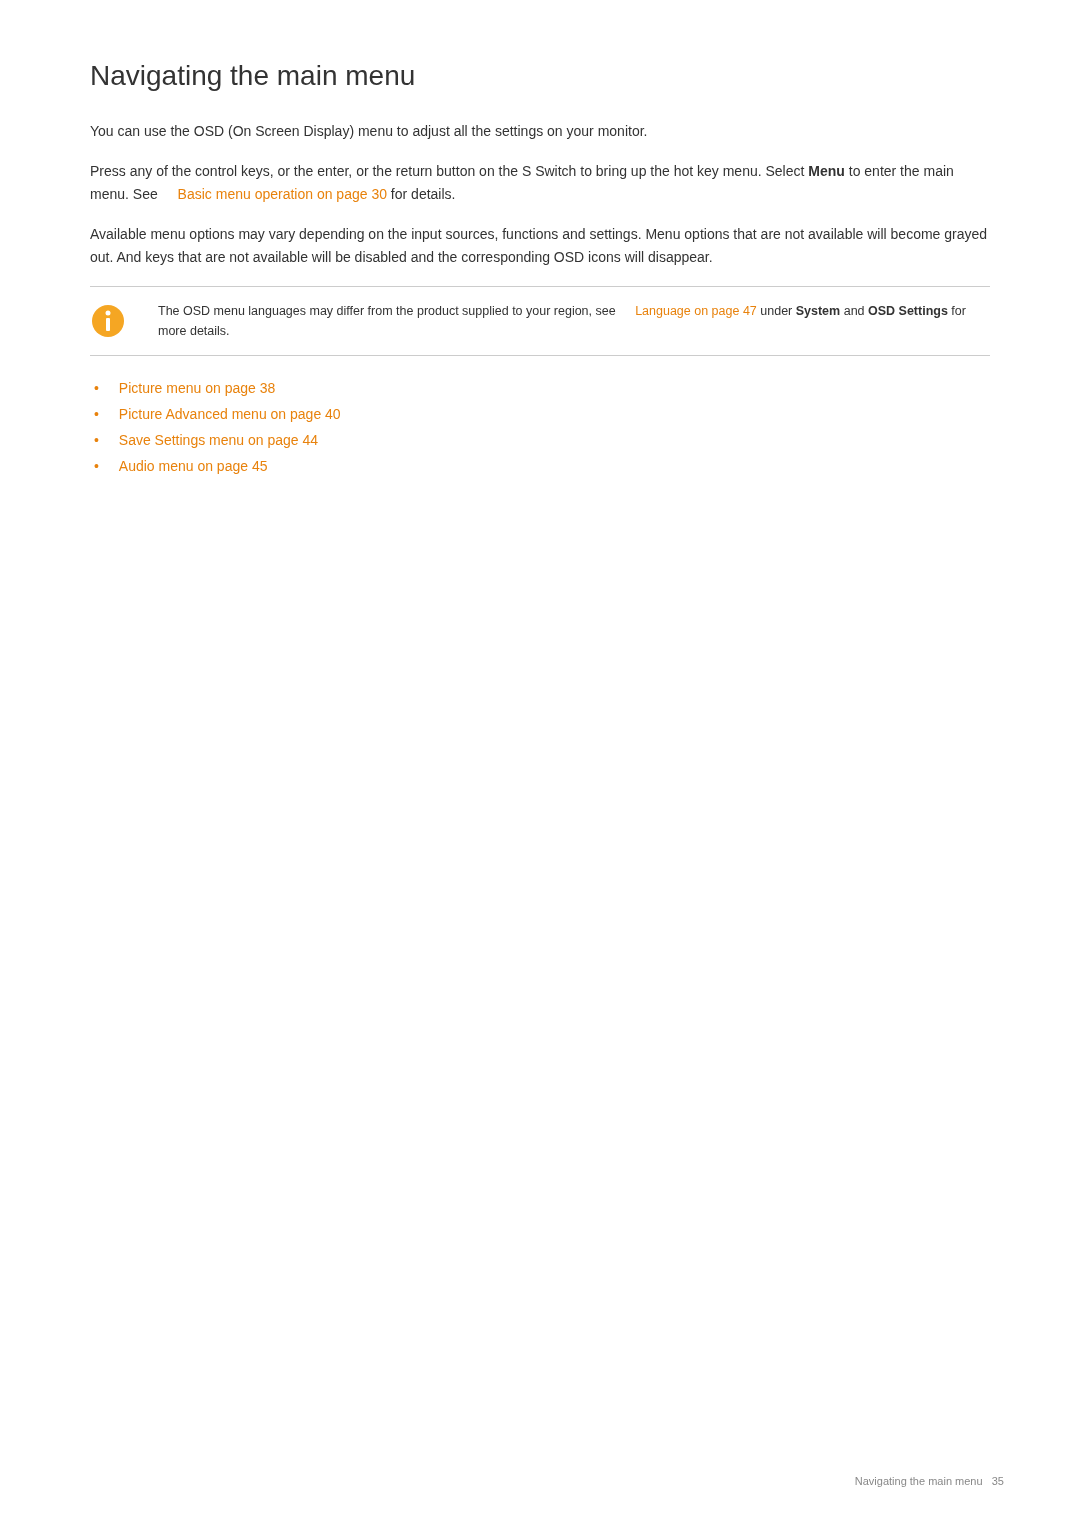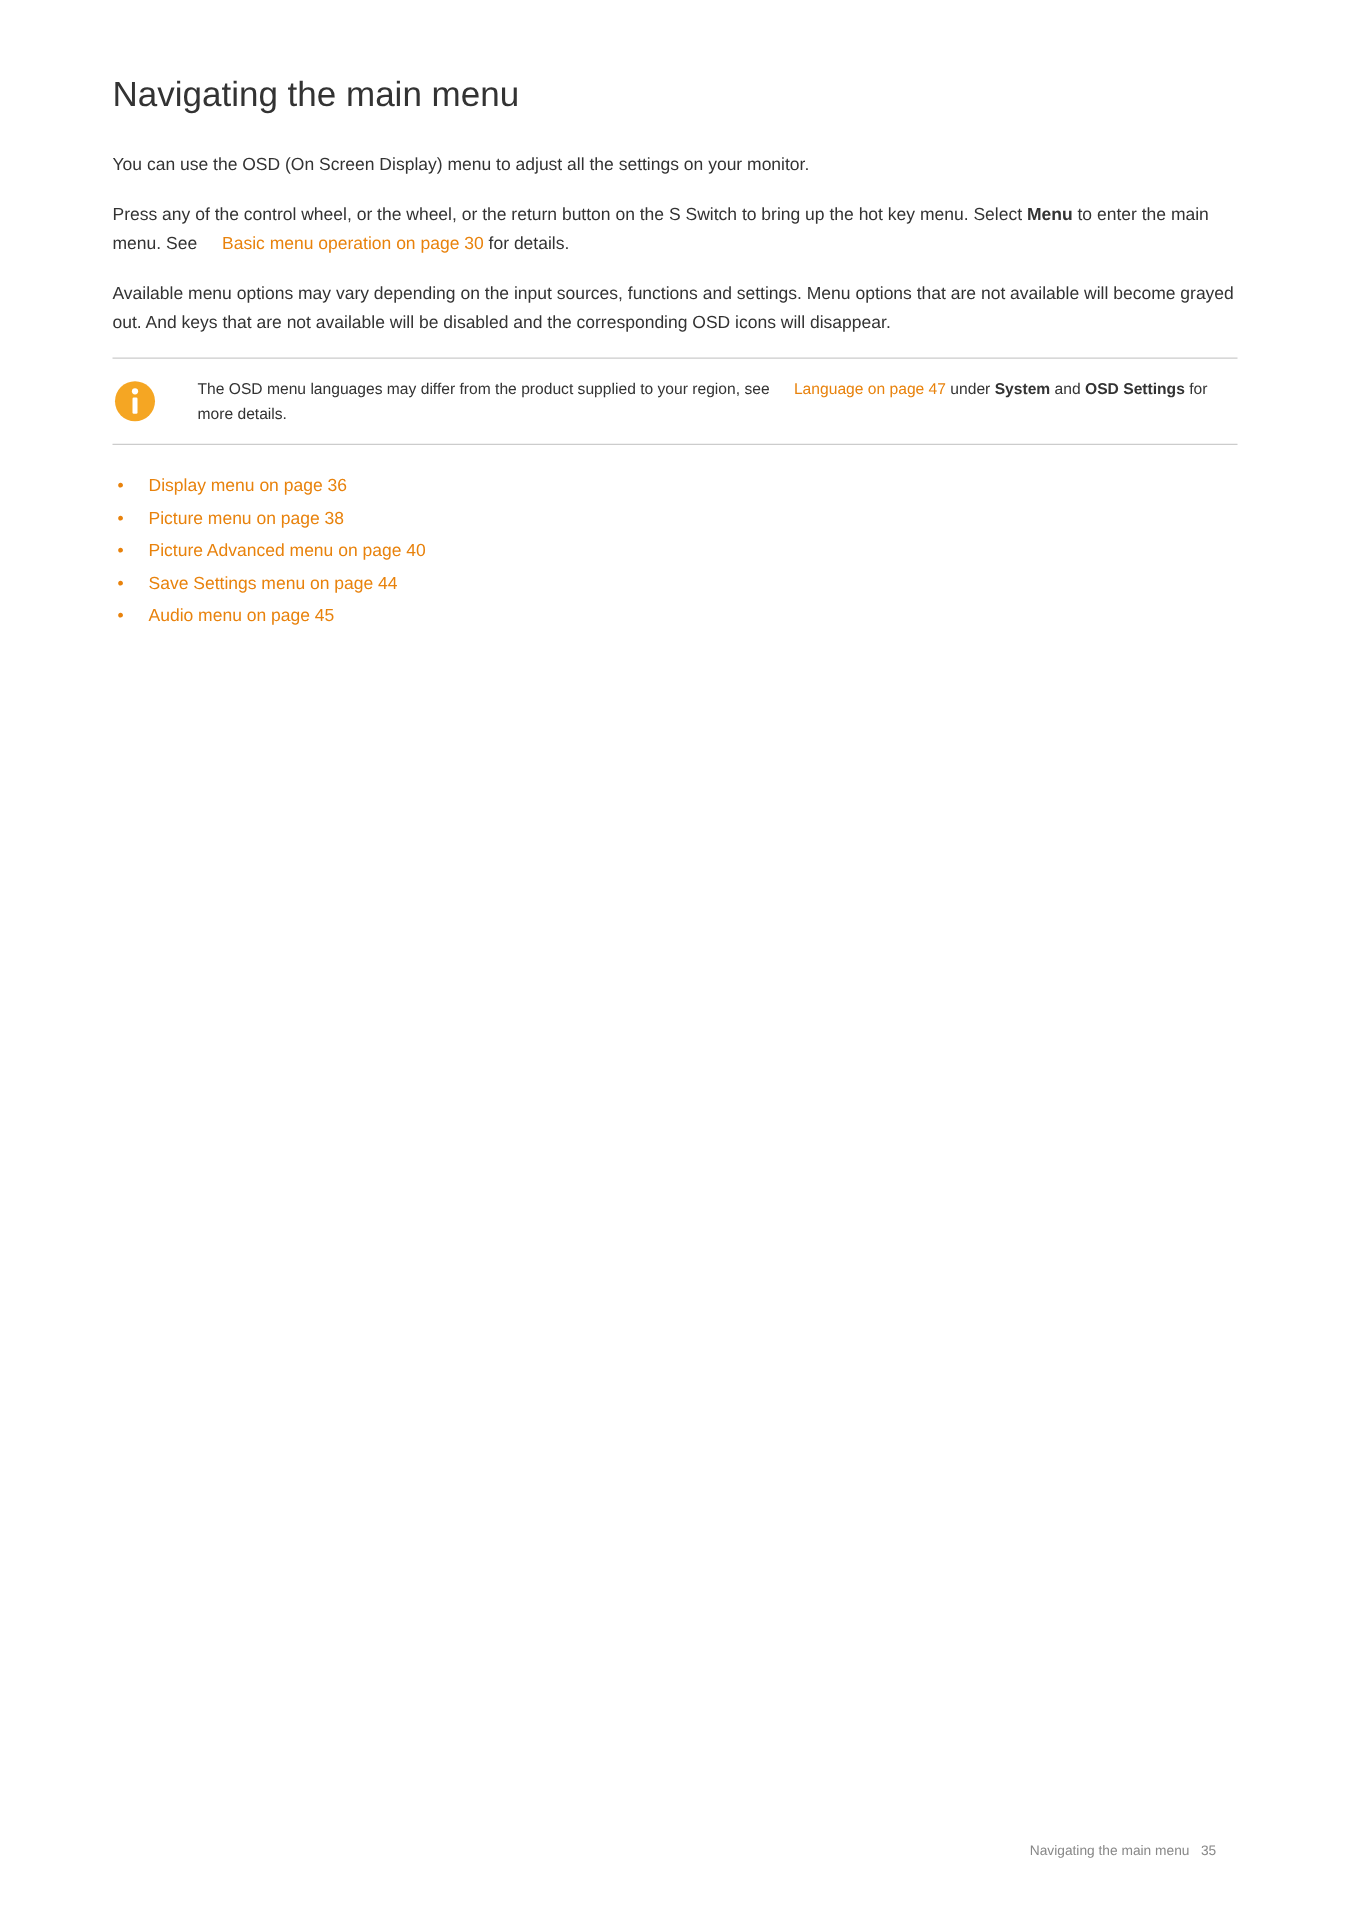--- a/index.html
+++ b/index.html
@@ -102,60 +102,59 @@
     }
 
     .menu-list li a {
       color: #e8820c;
       text-decoration: none;
     }
 
     .page-footer {
       position: absolute;
       bottom: 40px;
-      right: 107px;
+      right: 76px;
       font-size: 11px;
       color: #888888;
     }
 
     .bold {
       font-weight: bold;
     }
   </style>
 </head>
 <body>
 
 <div class="page-container">
 
   <h1 class="page-title">Navigating the main menu</h1>
 
   <p class="body-text">You can use the OSD (On Screen Display) menu to adjust all the settings on your monitor.</p>
 
   <p class="body-text">
-    <span>Press any of the control wheel, or the wheel, or the return button on the S Switch to bring up the hot key menu. Select </span><span class="bold">Menu</span><span> to enter the main menu. See </span><a class="link" href="#">Basic menu operation on page 30</a><span> for details.</span>
+    <span>Press any of the control keys, or the enter, or the return button on the S Switch to bring up the hot key menu. Select </span><span class="bold">Menu</span><span> to enter the main menu. See </span><a class="link" href="#">Basic menu operation on page 30</a><span> for details.</span>
   </p>
 
   <p class="body-text">Available menu options may vary depending on the input sources, functions and settings. Menu options that are not available will become grayed out. And keys that are not available will be disabled and the corresponding OSD icons will disappear.</p>
 
   <div class="note-box">
     <div class="note-icon">
       <svg width="36" height="36" viewBox="0 0 36 36" xmlns="http://www.w3.org/2000/svg">
         <circle cx="18" cy="18" r="16" fill="#f5a623" stroke="none"></circle>
         <circle cx="18" cy="10" r="2.5" fill="white"></circle>
         <rect x="16" y="15" width="4" height="13" rx="1" fill="white"></rect>
       </svg>
     </div>
     <p class="note-text">
       <span>The OSD menu languages may differ from the product supplied to your region, see </span><a class="link" href="#">Language on page 47</a><span> under </span><span class="bold">System</span><span> and </span><span class="bold">OSD Settings</span><span> for more details.</span>
     </p>
   </div>
 
   <div class="list-section">
     <ul class="menu-list">
-    <li><a href="#" class="link">Display menu on page 36</a></li>
         <li><a href="#" class="link">Picture menu on page 38</a></li>
         <li><a href="#" class="link">Picture Advanced menu on page 40</a></li>
         <li><a href="#" class="link">Save Settings menu on page 44</a></li>
         <li><a href="#" class="link">Audio menu on page 45</a></li>
       </ul>
   </div>
 
 </div>
 
 <div class="page-footer">

